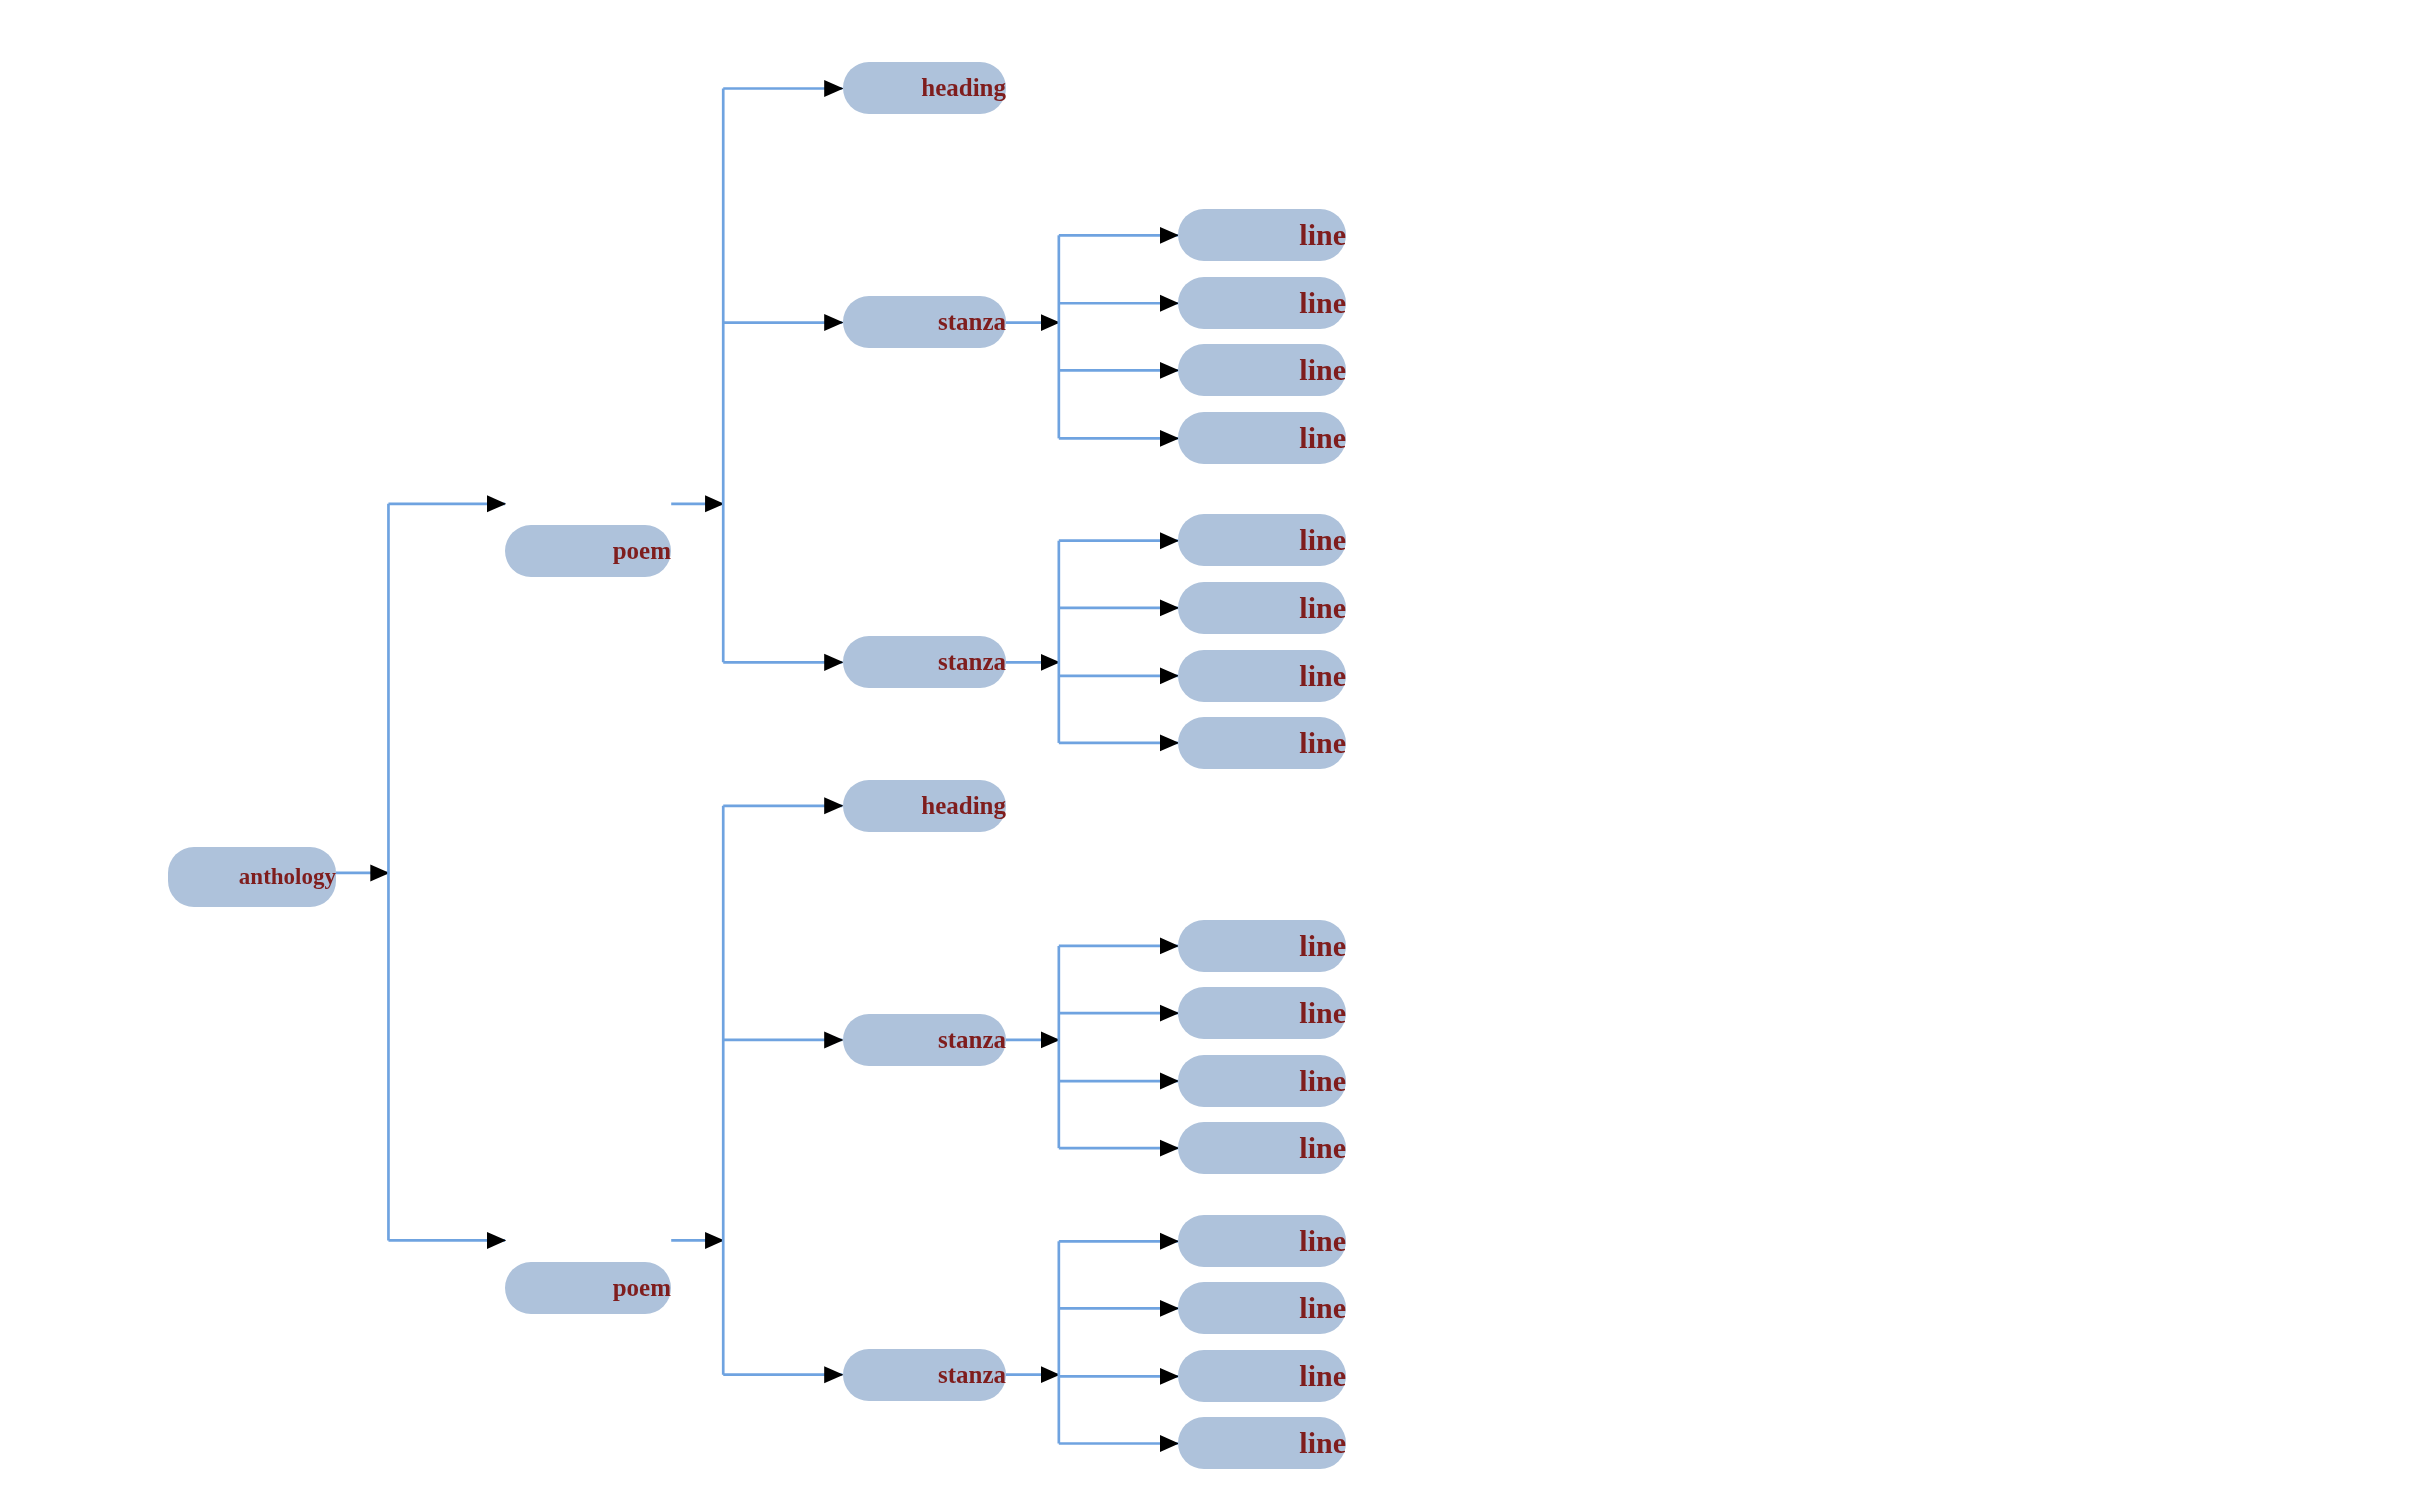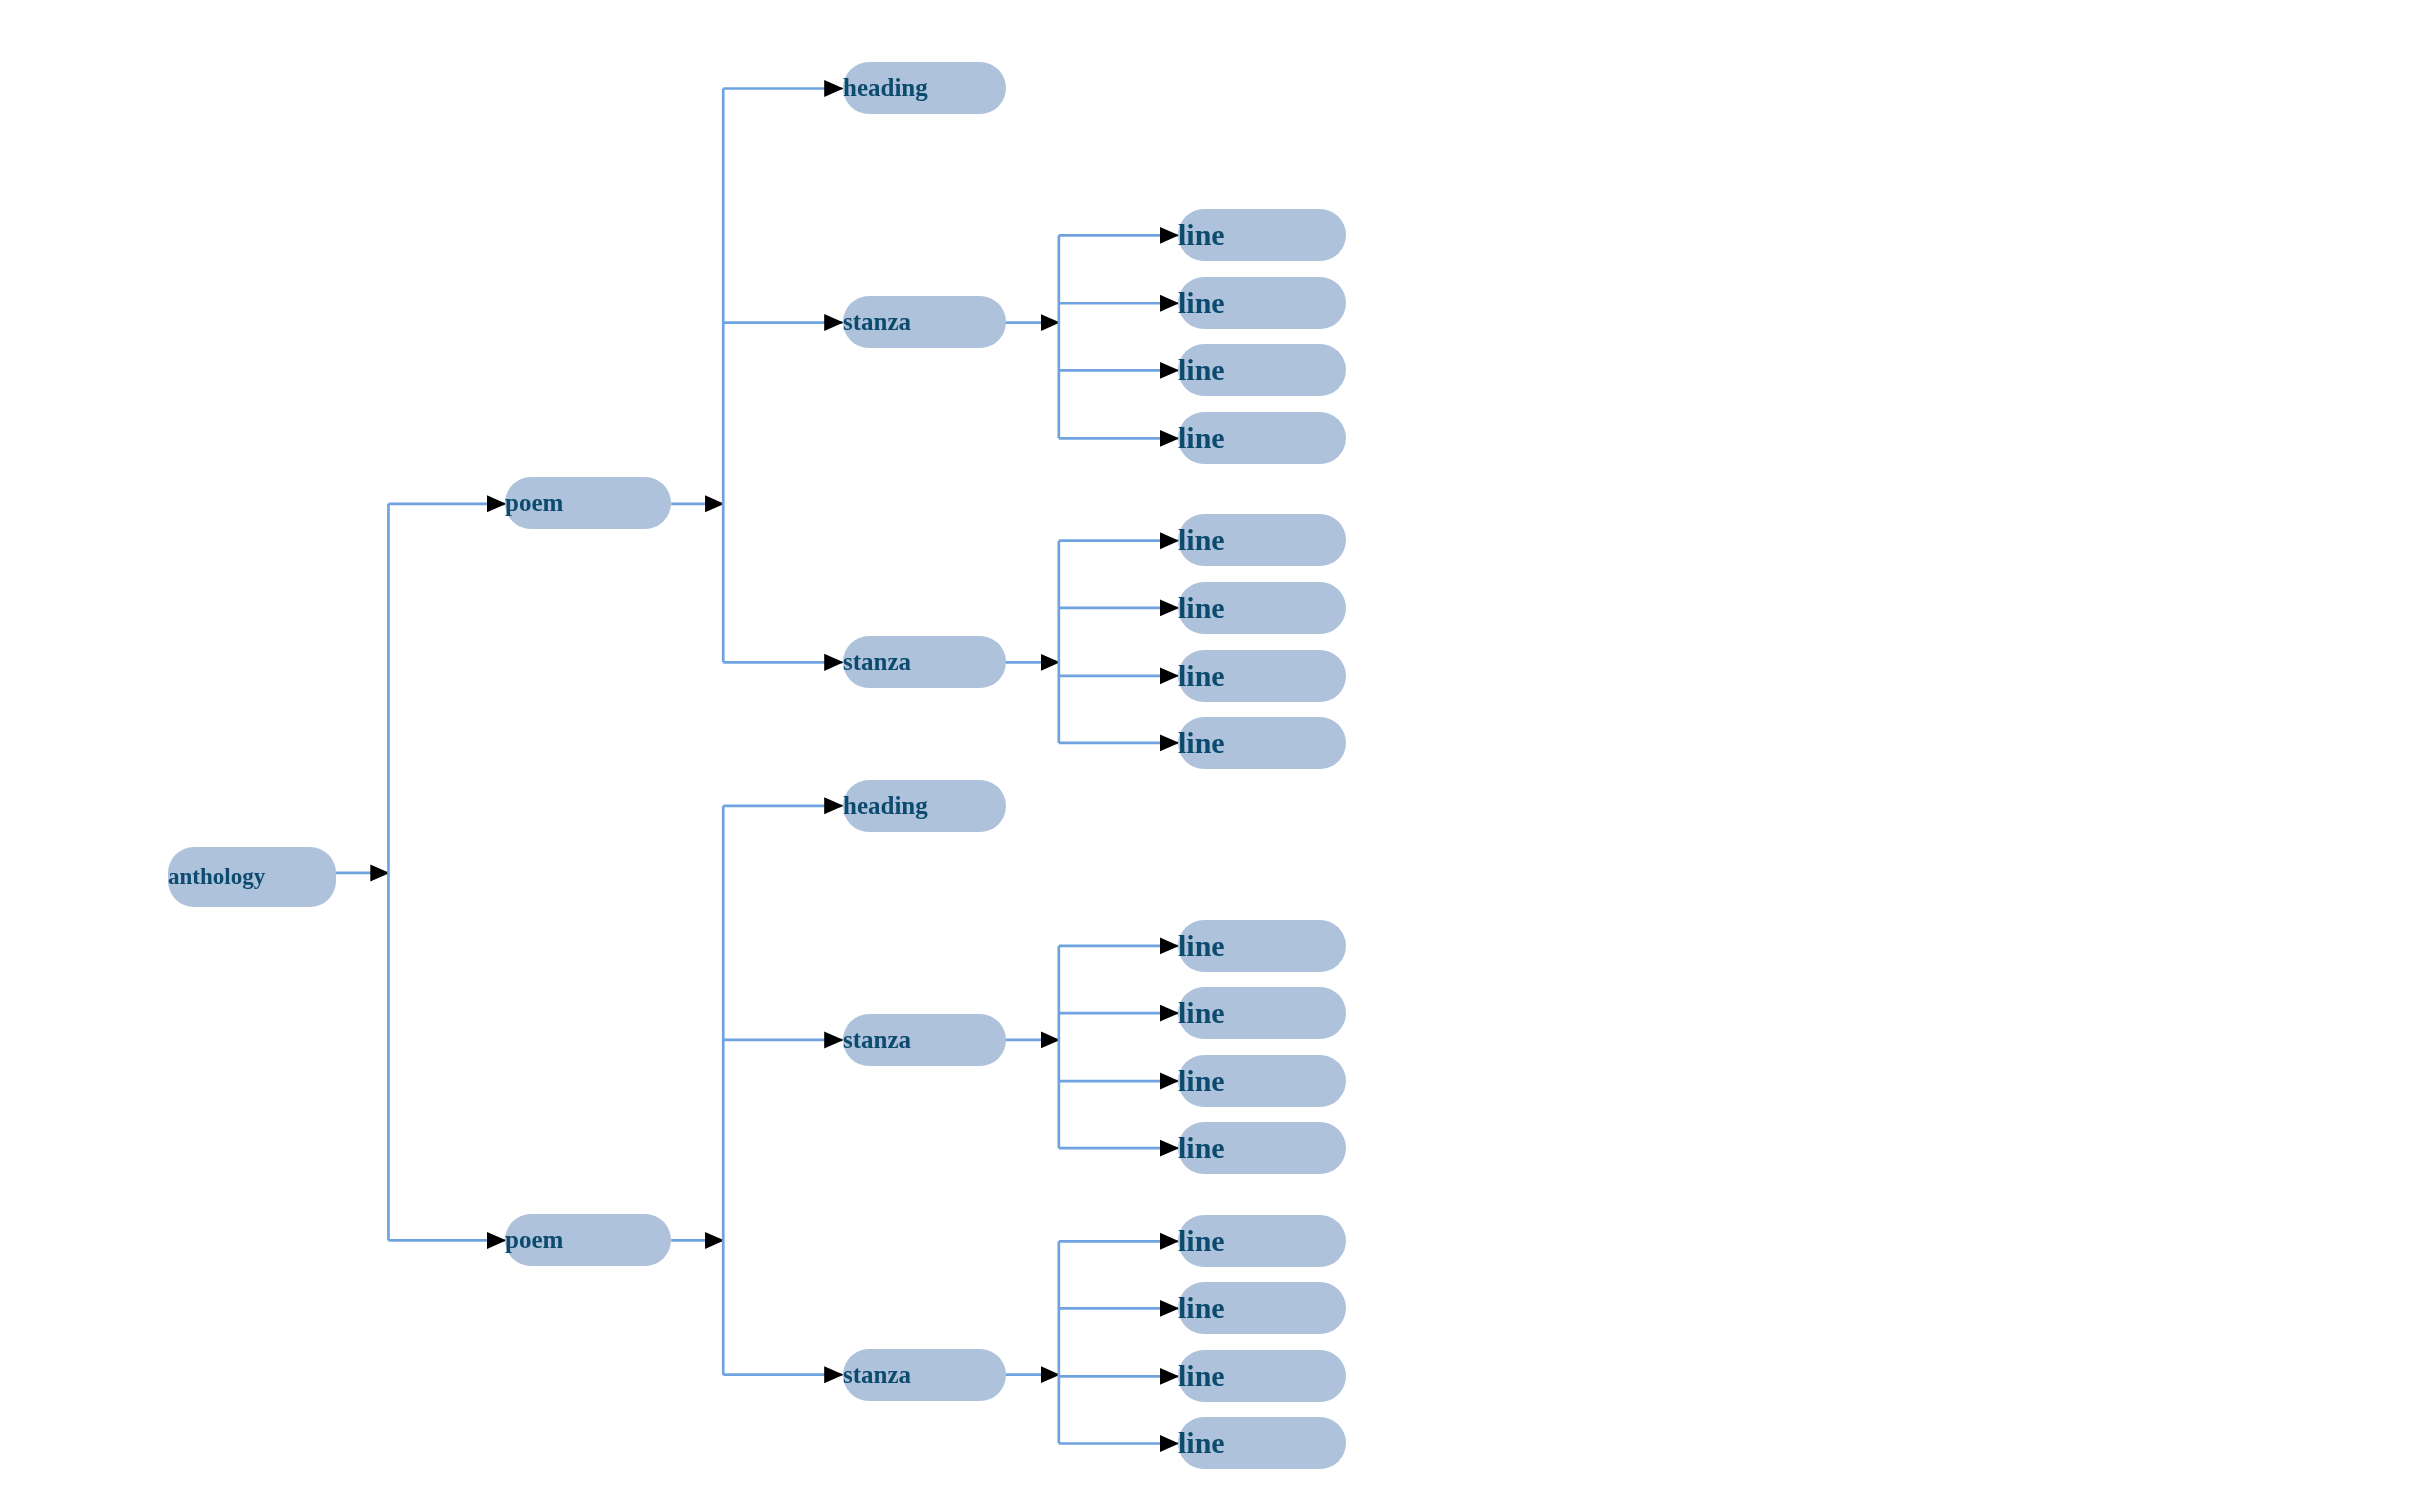--- a/index.html
+++ b/index.html
@@ -21,36 +21,36 @@
     position: absolute;
     left: 0;
     top: 0;
     width: 2413px;
     height: 1511px;
   }
   .node {
     position: absolute;
     display: flex;
     align-items: center;
-    justify-content: flex-start;
+    justify-content: flex-end;
     background: #aec2db;
     border-radius: 28.5px;
-    color: #0c4a6e;
+    color: #7f1d1d;
     font-weight: bold;
     font-family: "Liberation Serif", "DejaVu Serif", serif;
     box-sizing: border-box;
     user-select: none;
     white-space: nowrap;
   }
   .node-label {
     pointer-events: none;
   }
   
   .n-anthology { width: 168px; height: 60px; font-size: 23px; border-radius: 26px; }
-  .n-poem      { width: 166px; height: 52px; font-size: 25px; border-radius: 26px; }
+  .n-poem      { width: 166px; height: 52px; font-size: 25px; border-radius: 26px; margin-top: 48px; }
   .n-mid       { width: 163px; height: 52px; font-size: 25px; border-radius: 26px; }
   .n-line      { width: 168px; height: 52px; font-size: 30px; border-radius: 26px; }
 </style>
 </head>
 <body>
 
 <div id="canvas">
 
   <svg id="edges" viewBox="0 0 2876 1800" xmlns="http://www.w3.org/2000/svg">
     <defs>

